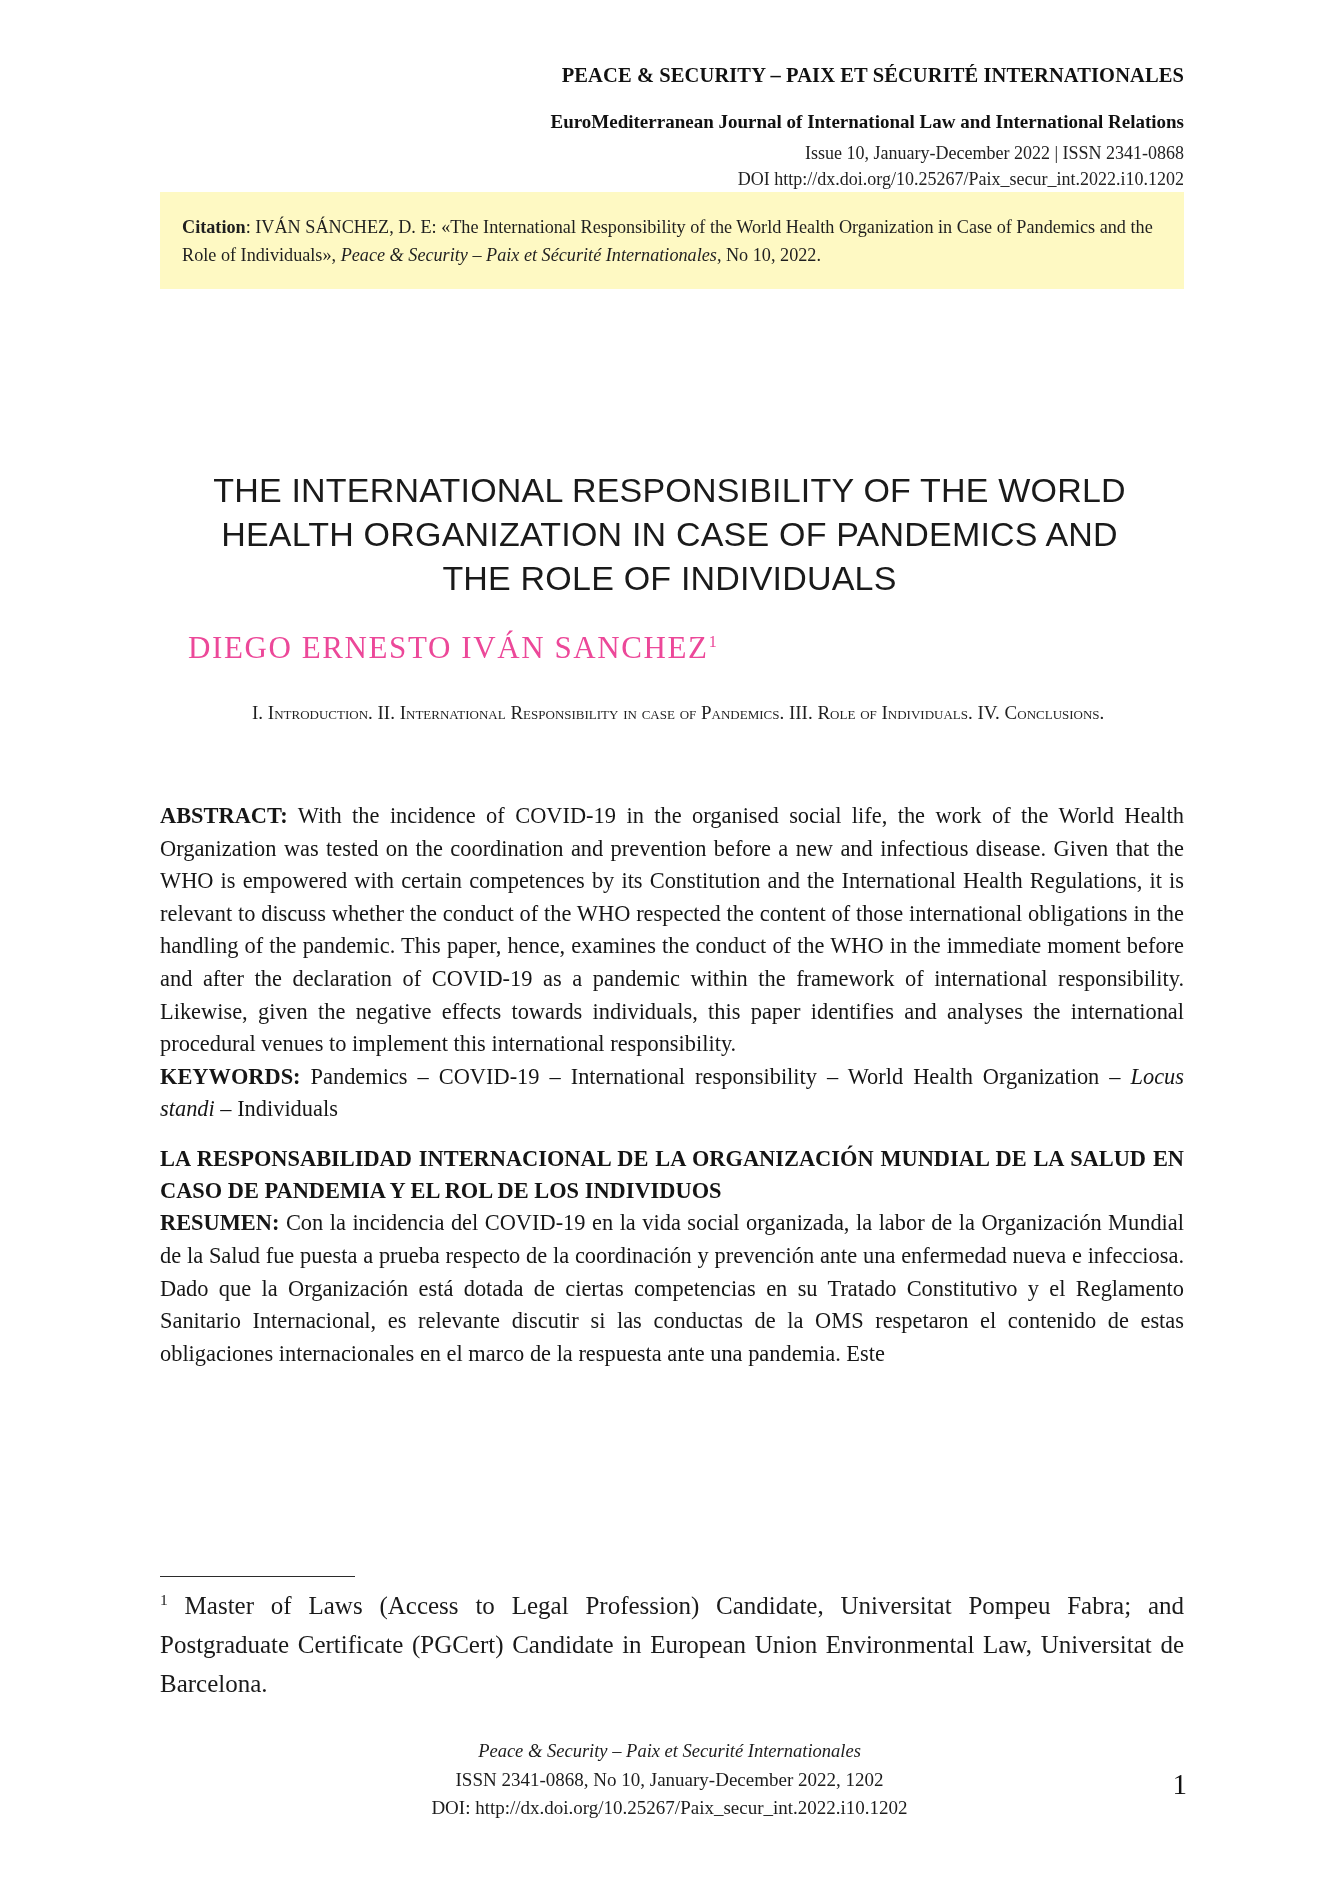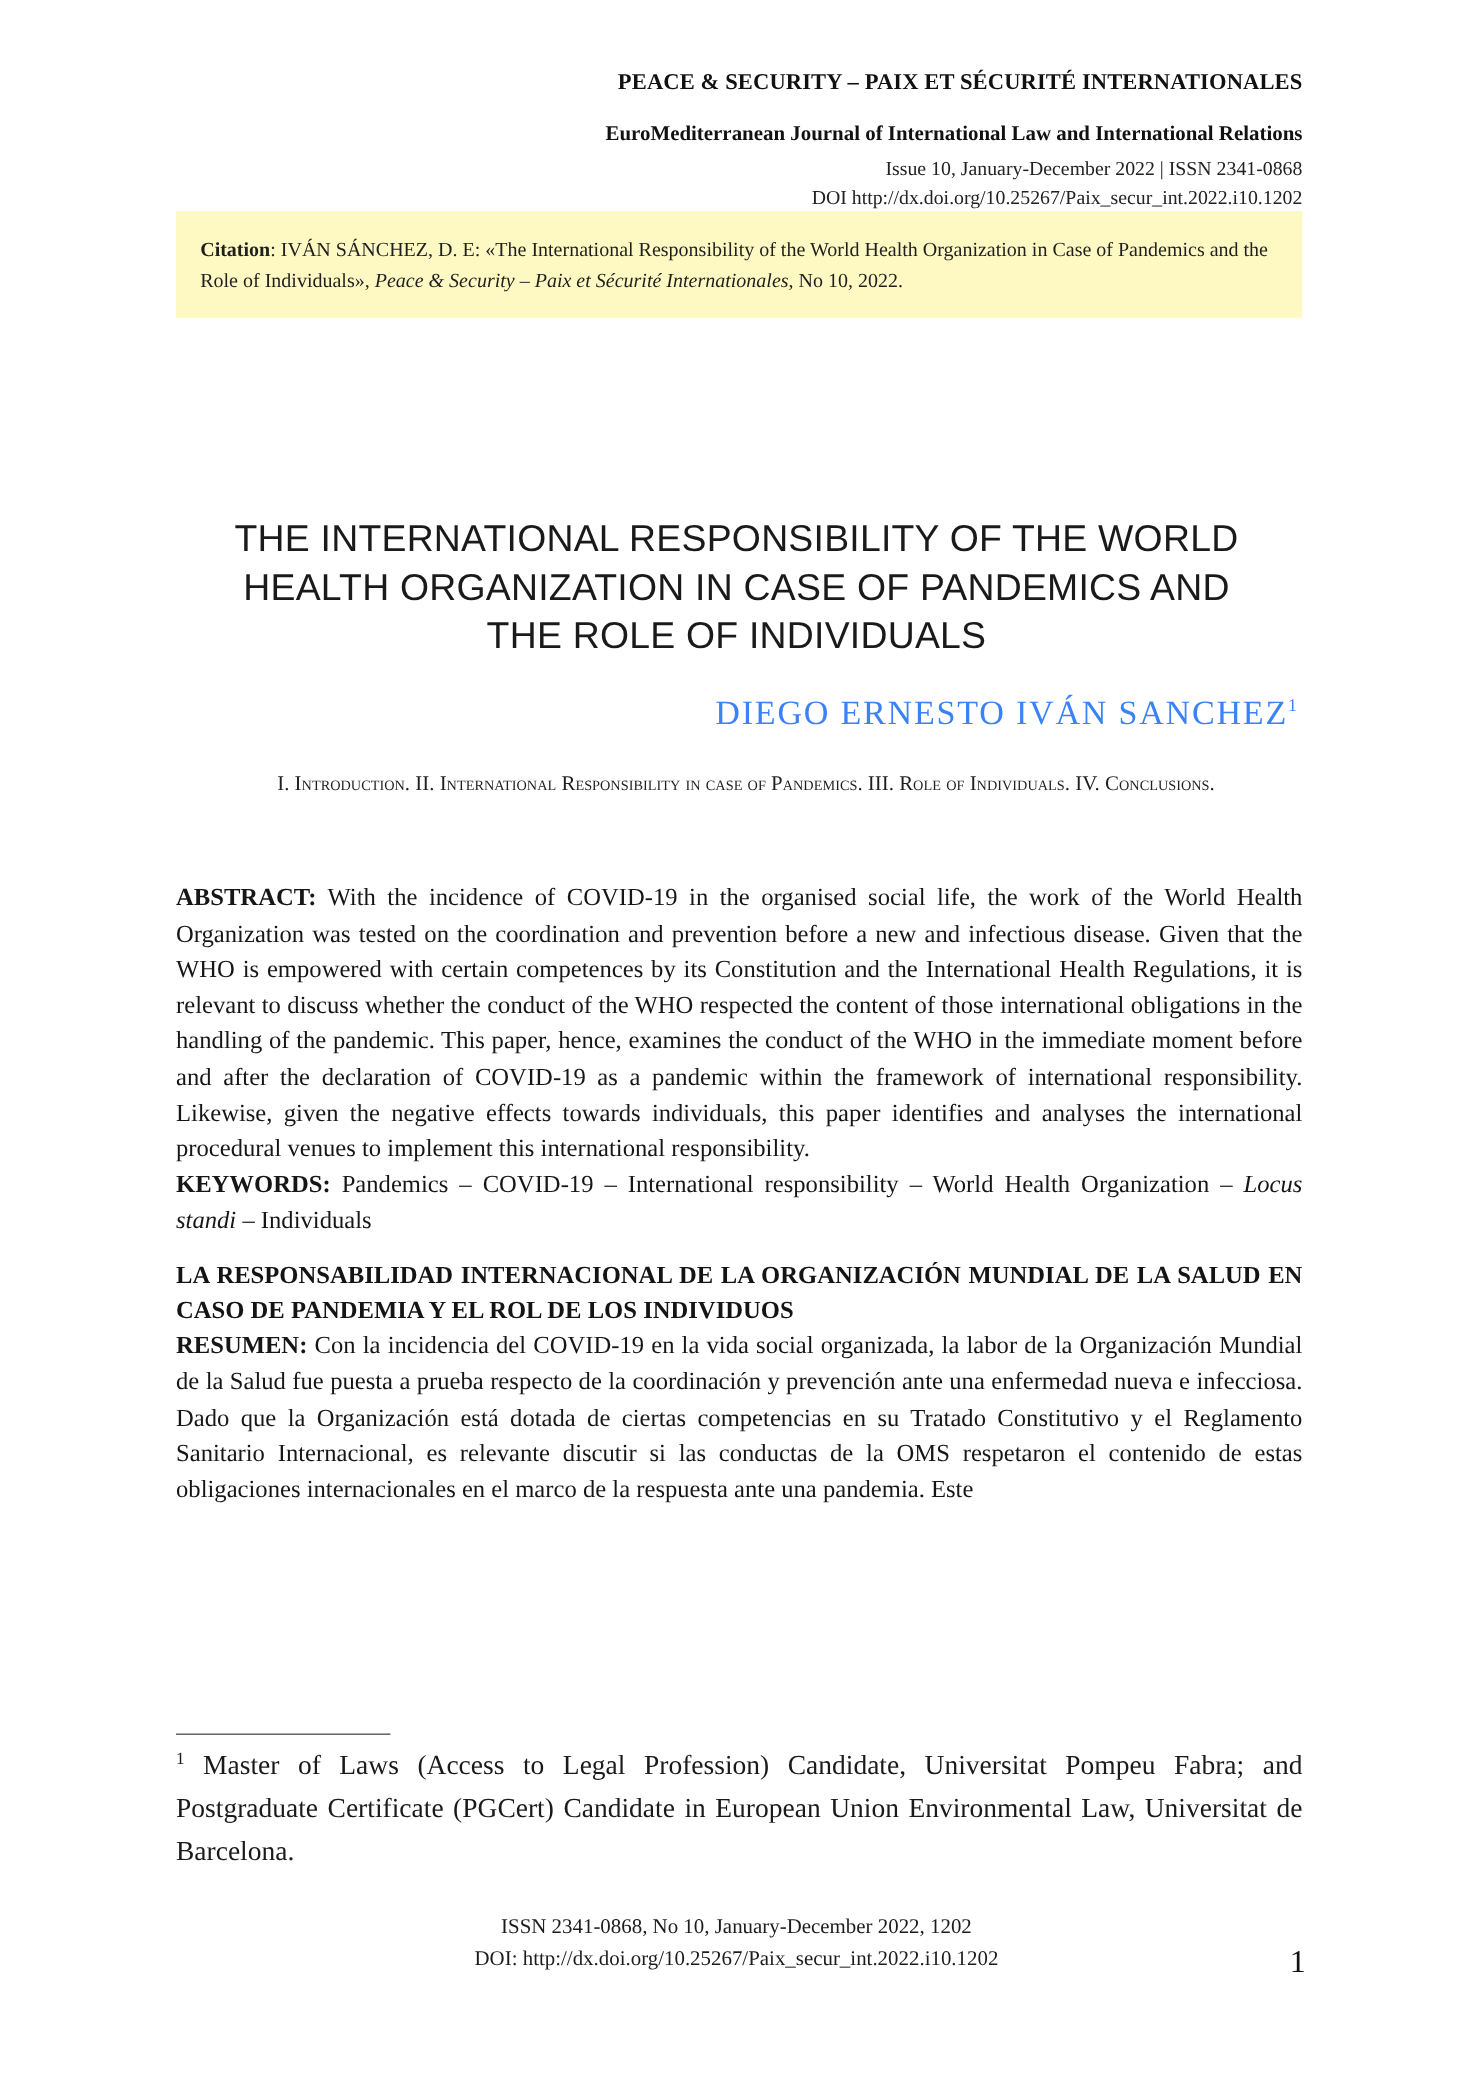--- a/index.html
+++ b/index.html
@@ -98,24 +98,23 @@
     letter-spacing: 0.2px;
     color: #1a1a1a;
     font-weight: 400;
   }
 
   .doc-author {
     position: absolute;
     left: 188px;
     right: 160px;
     top: 630px;
-    text-align: right;
     font-size: 31px;
     letter-spacing: 1.6px;
-    color: #3b82f6;
+    color: #ec4899;
   }
   .doc-author sup {
     font-size: 0.52em;
     vertical-align: super;
     letter-spacing: 0;
   }
 
   
   .toc {
     position: absolute;
@@ -258,18 +257,19 @@
     </p>
 
   </div>
 
   <div class="fn-rule"></div>
   <div class="footnote">
     <sup>1</sup><span> Master of Laws (Access to Legal Profession) Candidate, Universitat Pompeu Fabra; and Postgraduate Certificate (PGCert) Candidate in European Union Environmental Law, Universitat de Barcelona.</span>
   </div>
 
   <div class="footer">
+    <div class="footer-journal">Peace &amp; Security – Paix et Securité Internationales</div>
     <div class="footer-issn">ISSN 2341-0868, No 10, January-December 2022, 1202</div>
     <div class="footer-doi">DOI: http://dx.doi.org/10.25267/Paix_secur_int.2022.i10.1202</div>
   </div>
   <div class="page-number">1</div>
 
 </div>
 
 </body></html>

